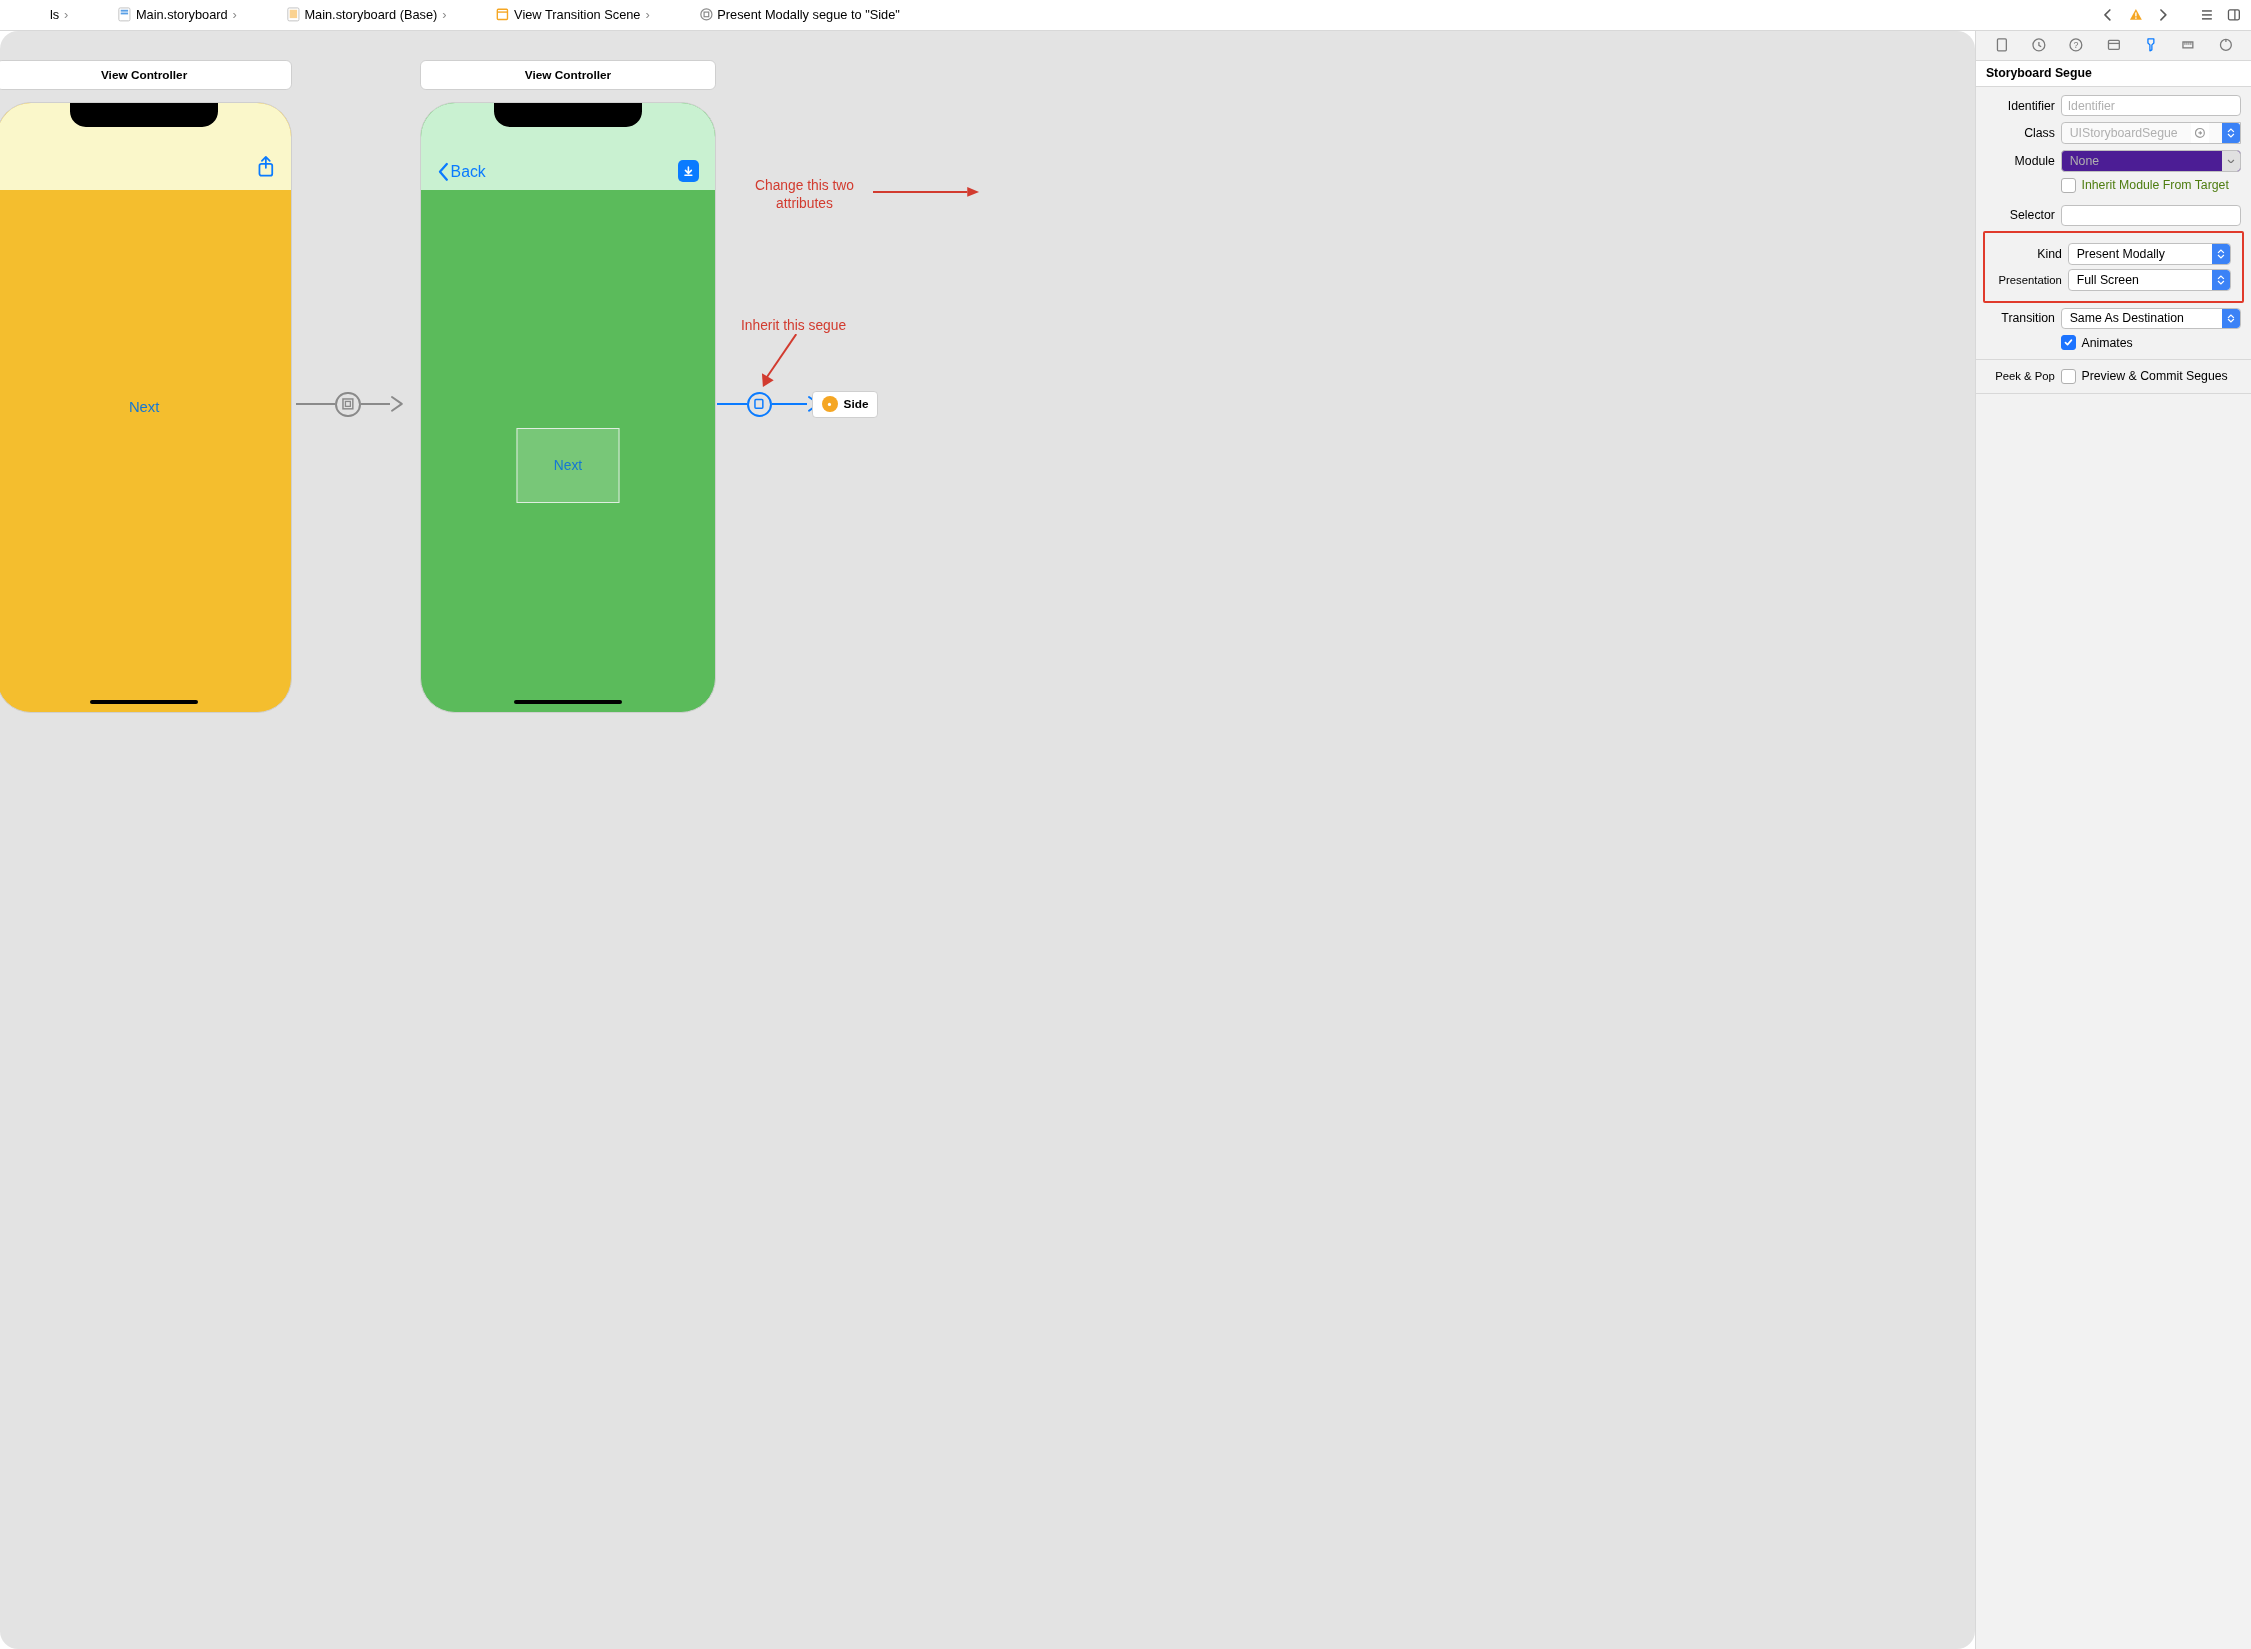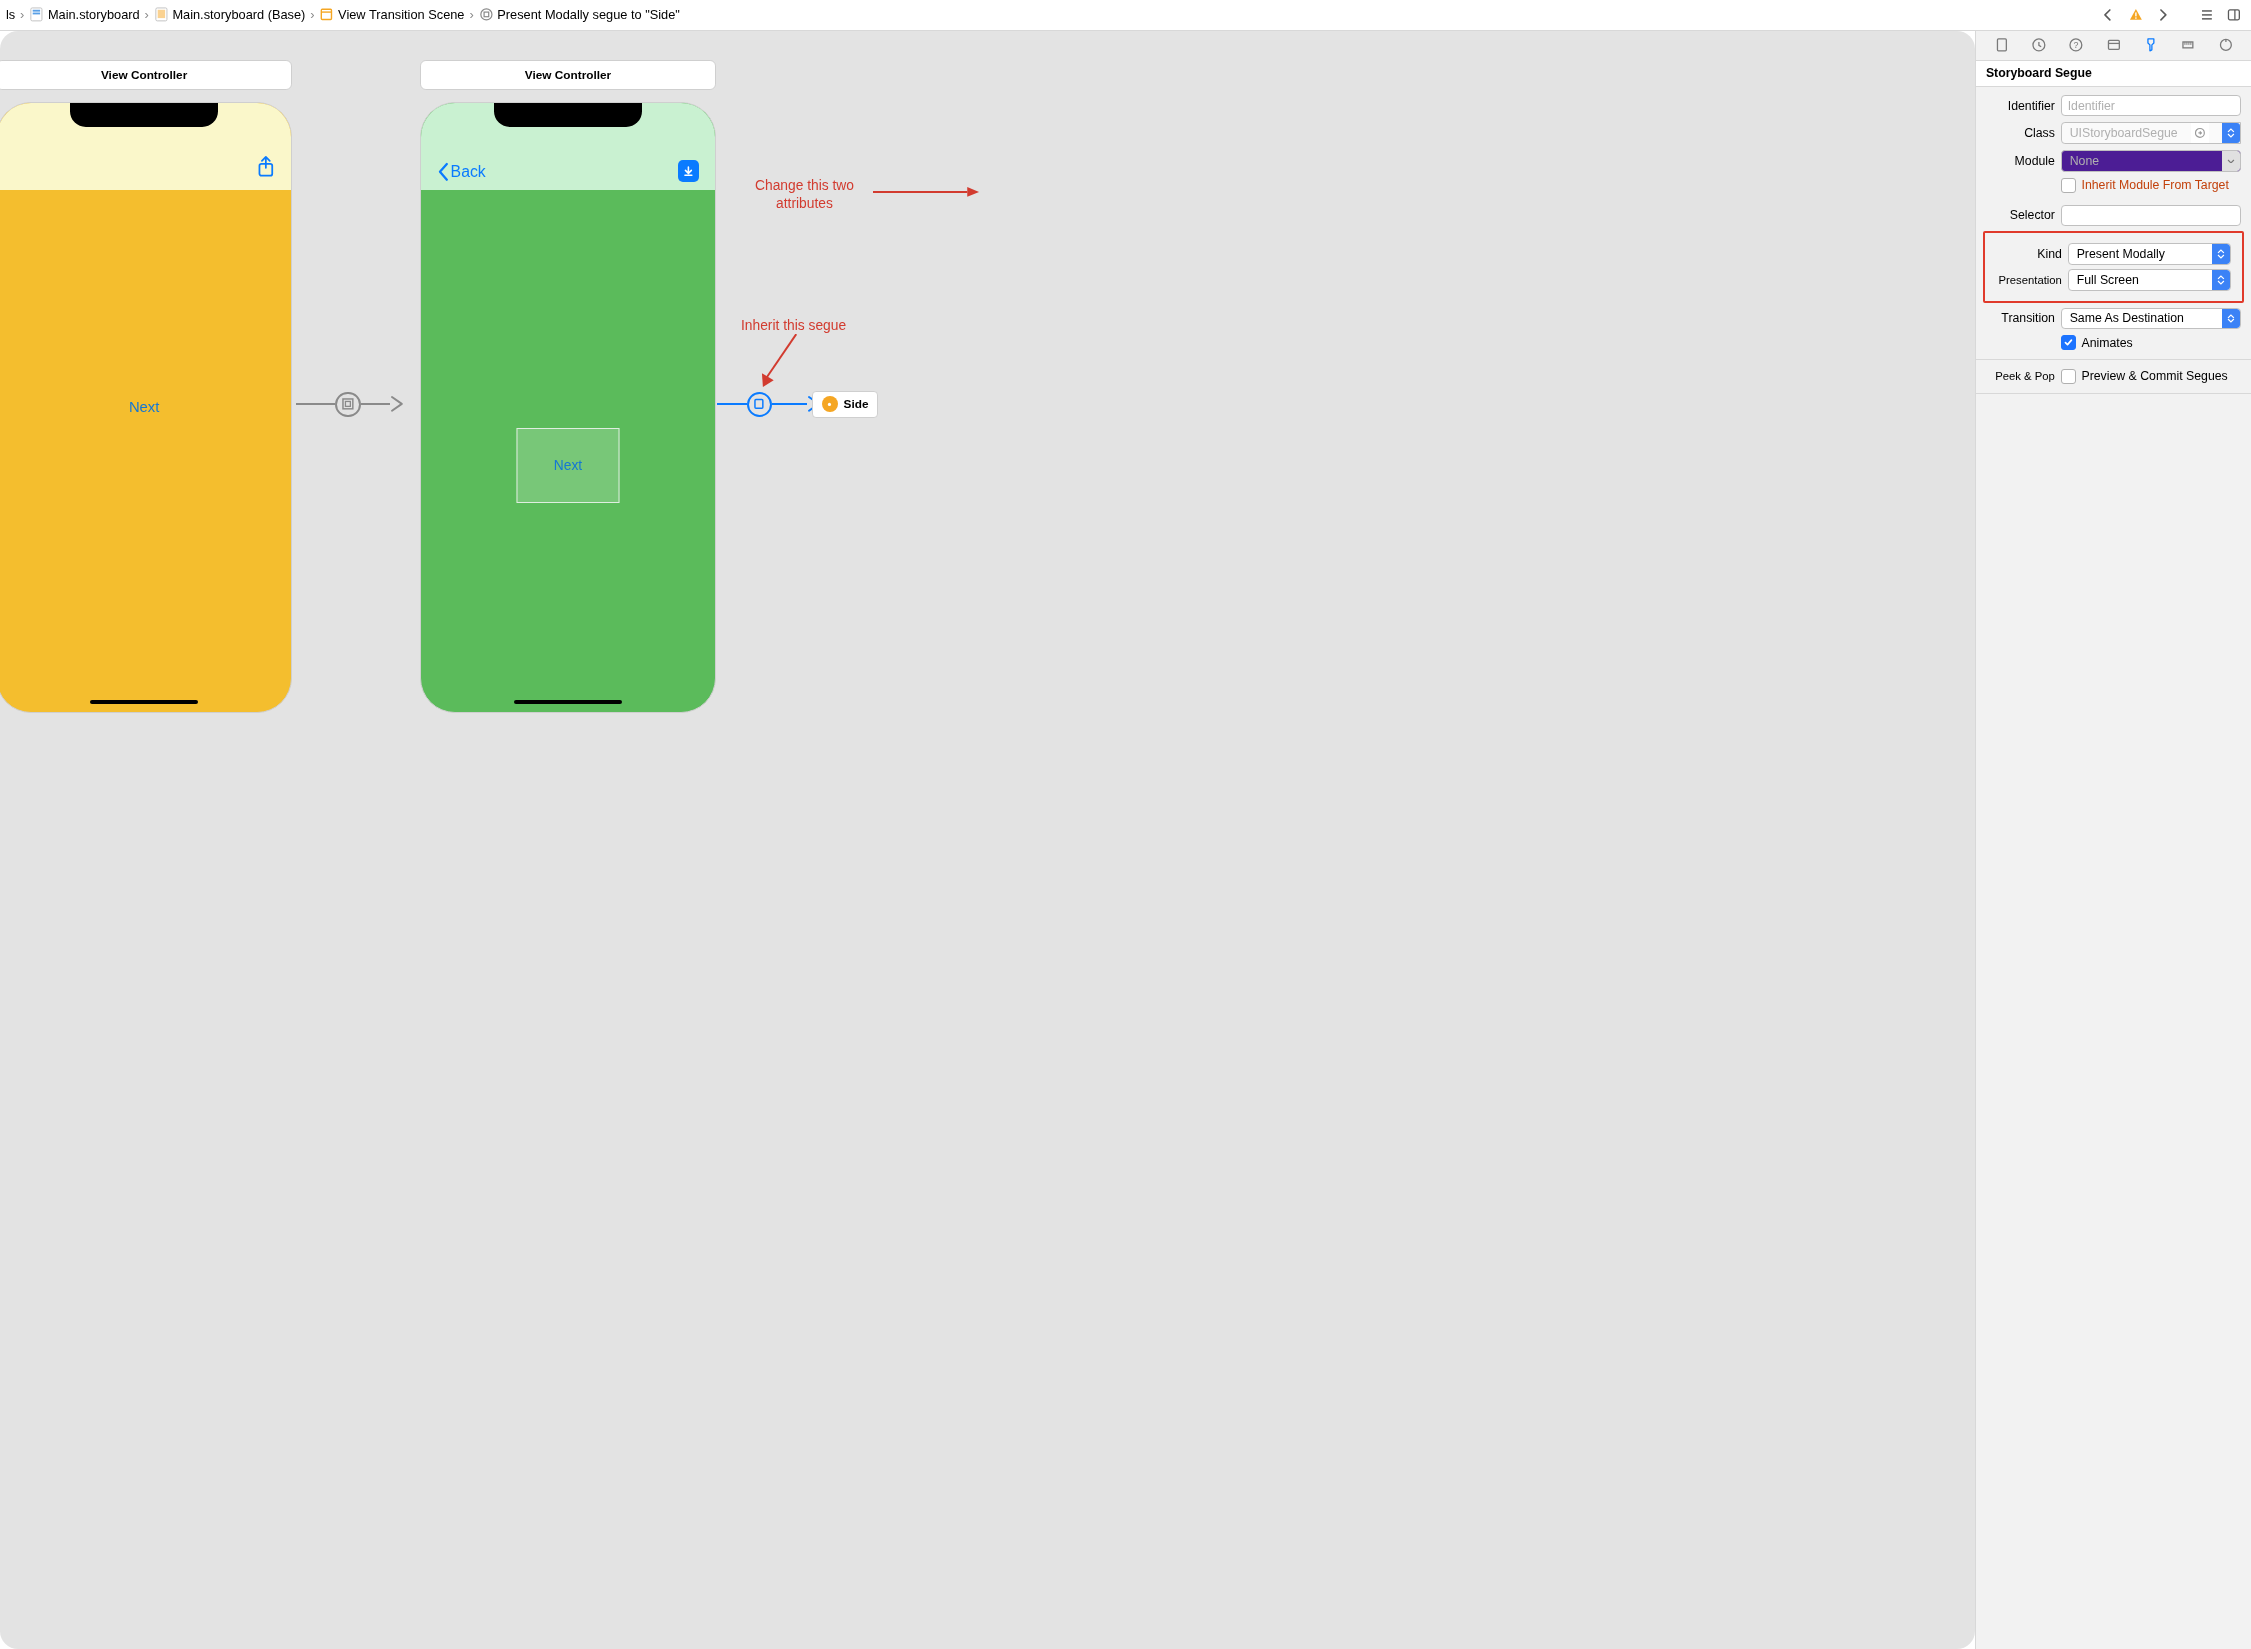--- a/index.html
+++ b/index.html
@@ -20,21 +20,21 @@
   .toolbar {
     display: flex;
     align-items: center;
     height: 30.5px;
     border-bottom: 1px solid #d8d8d8;
     background: #fff;
     padding: 0 5.9px;
     gap: 2px;
   }
   .crumbs { display: flex; align-items: center; flex: 1; overflow: hidden; gap: 3.9px; }
-  .crumb { display: flex; align-items: center; gap: 3.9px; white-space: nowrap; color: #000; }
+  .crumb { display: flex; align-items: center; gap: 3.9px; white-space: nowrap; color: #000; margin-left: 44px; }
   .crumb-icon { width: 14.8px; height: 14.8px; display: inline-flex; align-items: center; justify-content: center; }
   .crumb-icon svg { width: 14.8px; height: 14.8px; }
   .chev { color: #8a8a8a; font-size: 12.8px; padding: 0 1px; }
   .tool-right { display: flex; align-items: center; gap: 5.9px; }
   .tool-btn { width: 21.7px; height: 21.7px; display:flex; align-items:center; justify-content:center; color:#5a5a5a; border-radius:3.9px; }
   .tool-btn svg { width:15.8px; height:15.8px; }
   .warn-icon svg path { fill:#f5a623; }
   
   .main { flex:1; display:flex; overflow:hidden; }
   .canvas-area {
@@ -530,21 +530,21 @@
                   </svg>
               </div>
             </div>
           </div>
         </div>
 
         <div class="form-row">
           <div class="form-label"></div>
           <div class="form-field checkbox-row">
             <span class="checkbox"></span>
-            <span style="color:#c2410c;">Inherit Module From Target</span>
+            <span style="color:#4d7c0f;">Inherit Module From Target</span>
           </div>
         </div>
 
         <div style="height:5.9px"></div>
 
         <div class="form-row">
           <div class="form-label">Selector</div>
           <div class="form-field">
             <input type="text" class="field" style="">
           </div>

